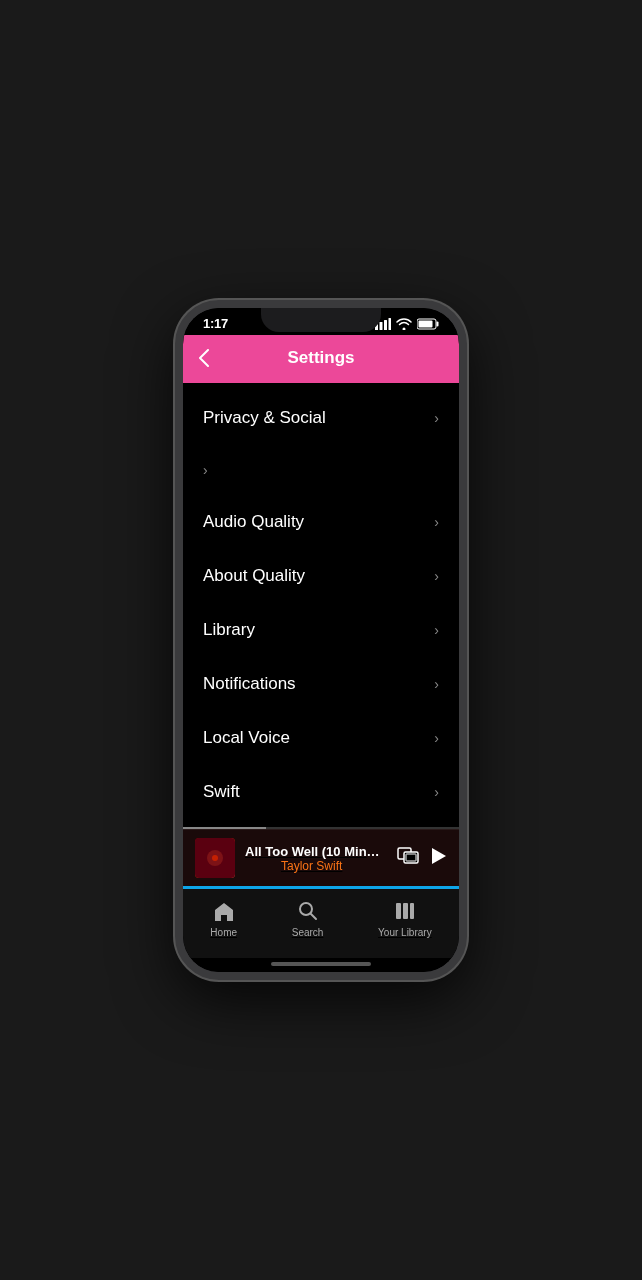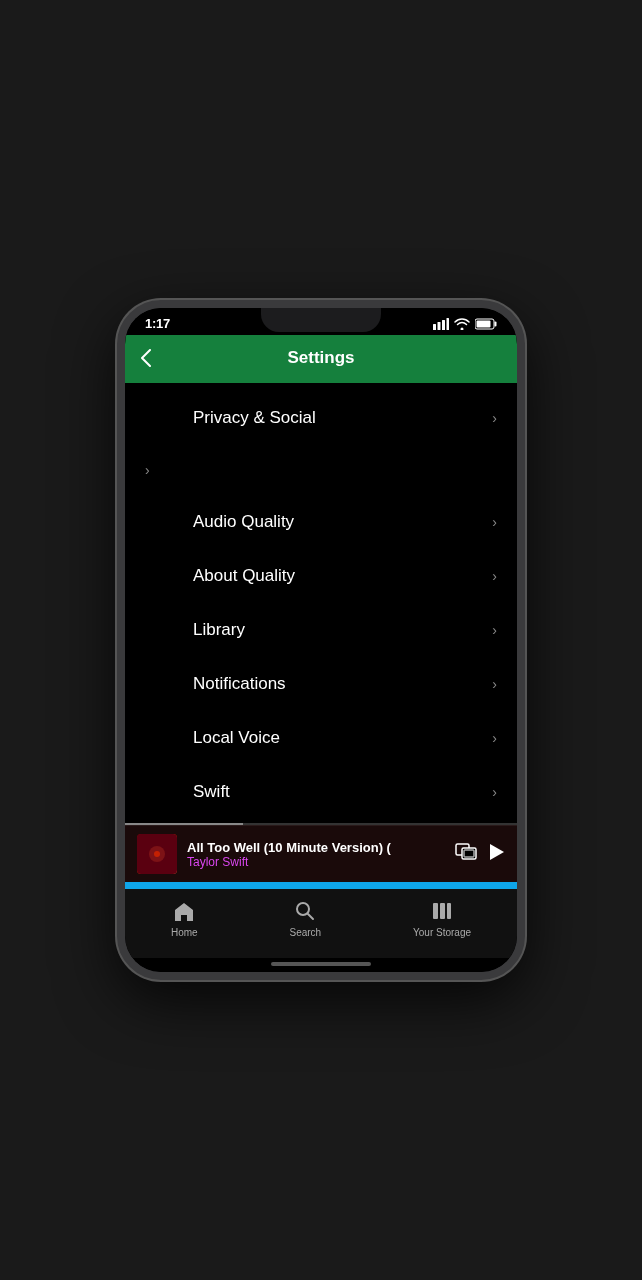--- a/index.html
+++ b/index.html
@@ -7,28 +7,29 @@
     body {
       background: #1a1a1a;
       display: flex;
       justify-content: center;
       align-items: center;
       min-height: 100vh;
       font-family: -apple-system, BlinkMacSystemFont, 'Helvetica Neue', Arial, sans-serif;
     }
 
     .phone-frame {
-      width: 408px;
+      width: 292px;
       height: 680px;
       background: #1c1c1e;
       border-radius: 44px;
       border: 8px solid #3a3a3c;
       position: relative;
       overflow: hidden;
       box-shadow: 0 0 0 2px #555, 0 20px 60px rgba(0,0,0,0.8);
+      text-decoration: underline;
     }
 
     .phone-screen {
       width: 100%;
       height: 100%;
       background: #000;
       border-radius: 36px;
       overflow: hidden;
       display: flex;
       flex-direction: column;
@@ -59,21 +60,21 @@
 
     .status-icons svg {
       fill: #fff;
     }
 
     
     .nav-header {
       display: flex;
       align-items: center;
       padding: 10px 16px 12px;
-      background: #15803d;
+      background: #ec4899;
       flex-shrink: 0;
       position: relative;
     }
 
     .back-button {
       color: #fff;
       font-size: 20px;
       cursor: pointer;
       padding: 4px 8px 4px 0;
       display: flex;
@@ -103,21 +104,20 @@
       justify-content: space-between;
       padding: 17px 20px;
       cursor: pointer;
       border-bottom: none;
     }
 
     .settings-item-label {
       color: #fff;
       font-size: 17px;
       font-weight: 400;
-      margin-left: 48px;
     }
 
     .chevron-icon {
       color: #888;
       font-size: 14px;
     }
 
     
     .logout-area {
       background: #000;
@@ -160,22 +160,23 @@
     .track-name {
       color: #fff;
       font-size: 13px;
       font-weight: 600;
       white-space: nowrap;
       overflow: hidden;
       text-overflow: ellipsis;
     }
 
     .track-artist {
-      color: #d946ef;
+      color: #f97316;
       font-size: 12px;
+      margin-left: 36px;
     }
 
     .now-playing-controls {
       display: flex;
       align-items: center;
       gap: 12px;
     }
 
     .connect-icon {
       color: #fff;
@@ -188,21 +189,21 @@
     }
 
     
     .tab-bar {
       background: #111;
       display: flex;
       justify-content: space-around;
       align-items: center;
       padding: 8px 0 16px;
       flex-shrink: 0;
-      border-top: 7px solid #0ea5e9;
+      border-top: 3px solid #0ea5e9;
     }
 
     .tab-item {
       display: flex;
       flex-direction: column;
       align-items: center;
       gap: 3px;
       cursor: pointer;
       padding: 4px 20px;
     }
@@ -404,21 +405,21 @@
       </div>
 
       <div class="tab-item">
         <span class="tab-icon">
           <svg width="20" height="20" viewBox="0 0 20 20" fill="#aaa">
             <rect x="1" y="2" width="5" height="16" rx="1"></rect>
             <rect x="8" y="2" width="5" height="16" rx="1"></rect>
             <rect x="15" y="2" width="4" height="16" rx="1"></rect>
           </svg>
         </span>
-        <span class="tab-label">Your Storage</span>
+        <span class="tab-label">Your Library</span>
       </div>
     </div>
 
     <div class="home-indicator">
       <div class="home-indicator-bar"></div>
     </div>
 
   </div>
 </div>
 

